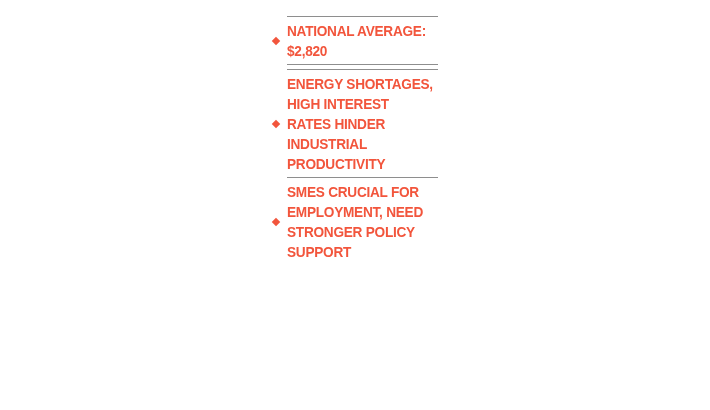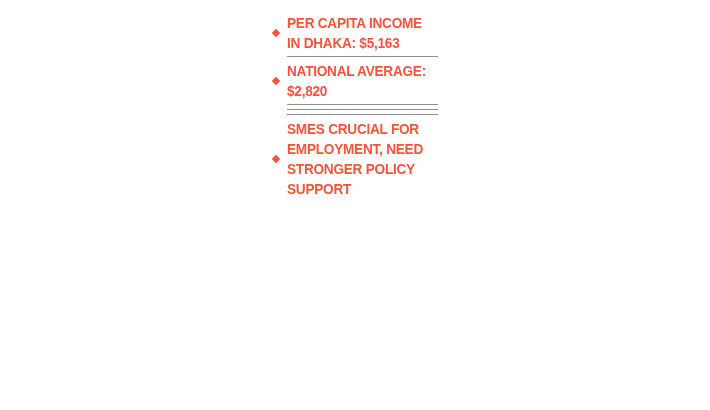--- a/index.html
+++ b/index.html
@@ -7,40 +7,43 @@
   .list { position:absolute; left:270px; top:13px; width:170px; }
   .item { position:relative; padding-left:17px; }
   .bullet { position:absolute; left:3px; top:50%; width:6px; height:6px; margin-top:-3px; background:var(--accent); transform:rotate(45deg); }
   .text { font-family:"Liberation Sans", sans-serif; font-weight:bold; font-size:15.5px; line-height:20px; color:var(--accent); letter-spacing:-0.3px; text-transform:uppercase; transform:scaleX(0.88); transform-origin:left; white-space:nowrap; }
   .divider { margin:3px 0 4px 17px; width:151px; height:1px; background:#8e8e8e; }
 </style>
 </head>
 <body>
 
 <div class="list" style="--accent:#f2553c">
-  <div class="item">
-    <span class="bullet"></span>
-    <div class="text">
-      <div>PER CAPITA INCOME</div>
-      <div>IN DHAKA: $5,163</div>
-    </div>
-  </div>
   <div class="divider" style="background: rgb(142, 142, 142);"></div>
 
   <div class="item">
     <span class="bullet"></span>
     <div class="text">
       <div>NATIONAL AVERAGE:</div>
       <div>$2,820</div>
     </div>
   </div>
   <div class="divider" style="background: rgb(142, 142, 142);"></div>
 
   <div class="divider" style="background: rgb(142, 142, 142);"></div>
 
+  <div class="item">
+    <span class="bullet"></span>
+    <div class="text">
+      <div>ENERGY SHORTAGES,</div>
+      <div>HIGH INTEREST</div>
+      <div>RATES HINDER</div>
+      <div>INDUSTRIAL</div>
+      <div>PRODUCTIVITY</div>
+    </div>
+  </div>
   <div class="divider" style="background: rgb(142, 142, 142);"></div>
 
   <div class="item">
     <span class="bullet"></span>
     <div class="text">
       <div>SMES CRUCIAL FOR</div>
       <div>EMPLOYMENT, NEED</div>
       <div>STRONGER POLICY</div>
       <div>SUPPORT</div>
     </div>

